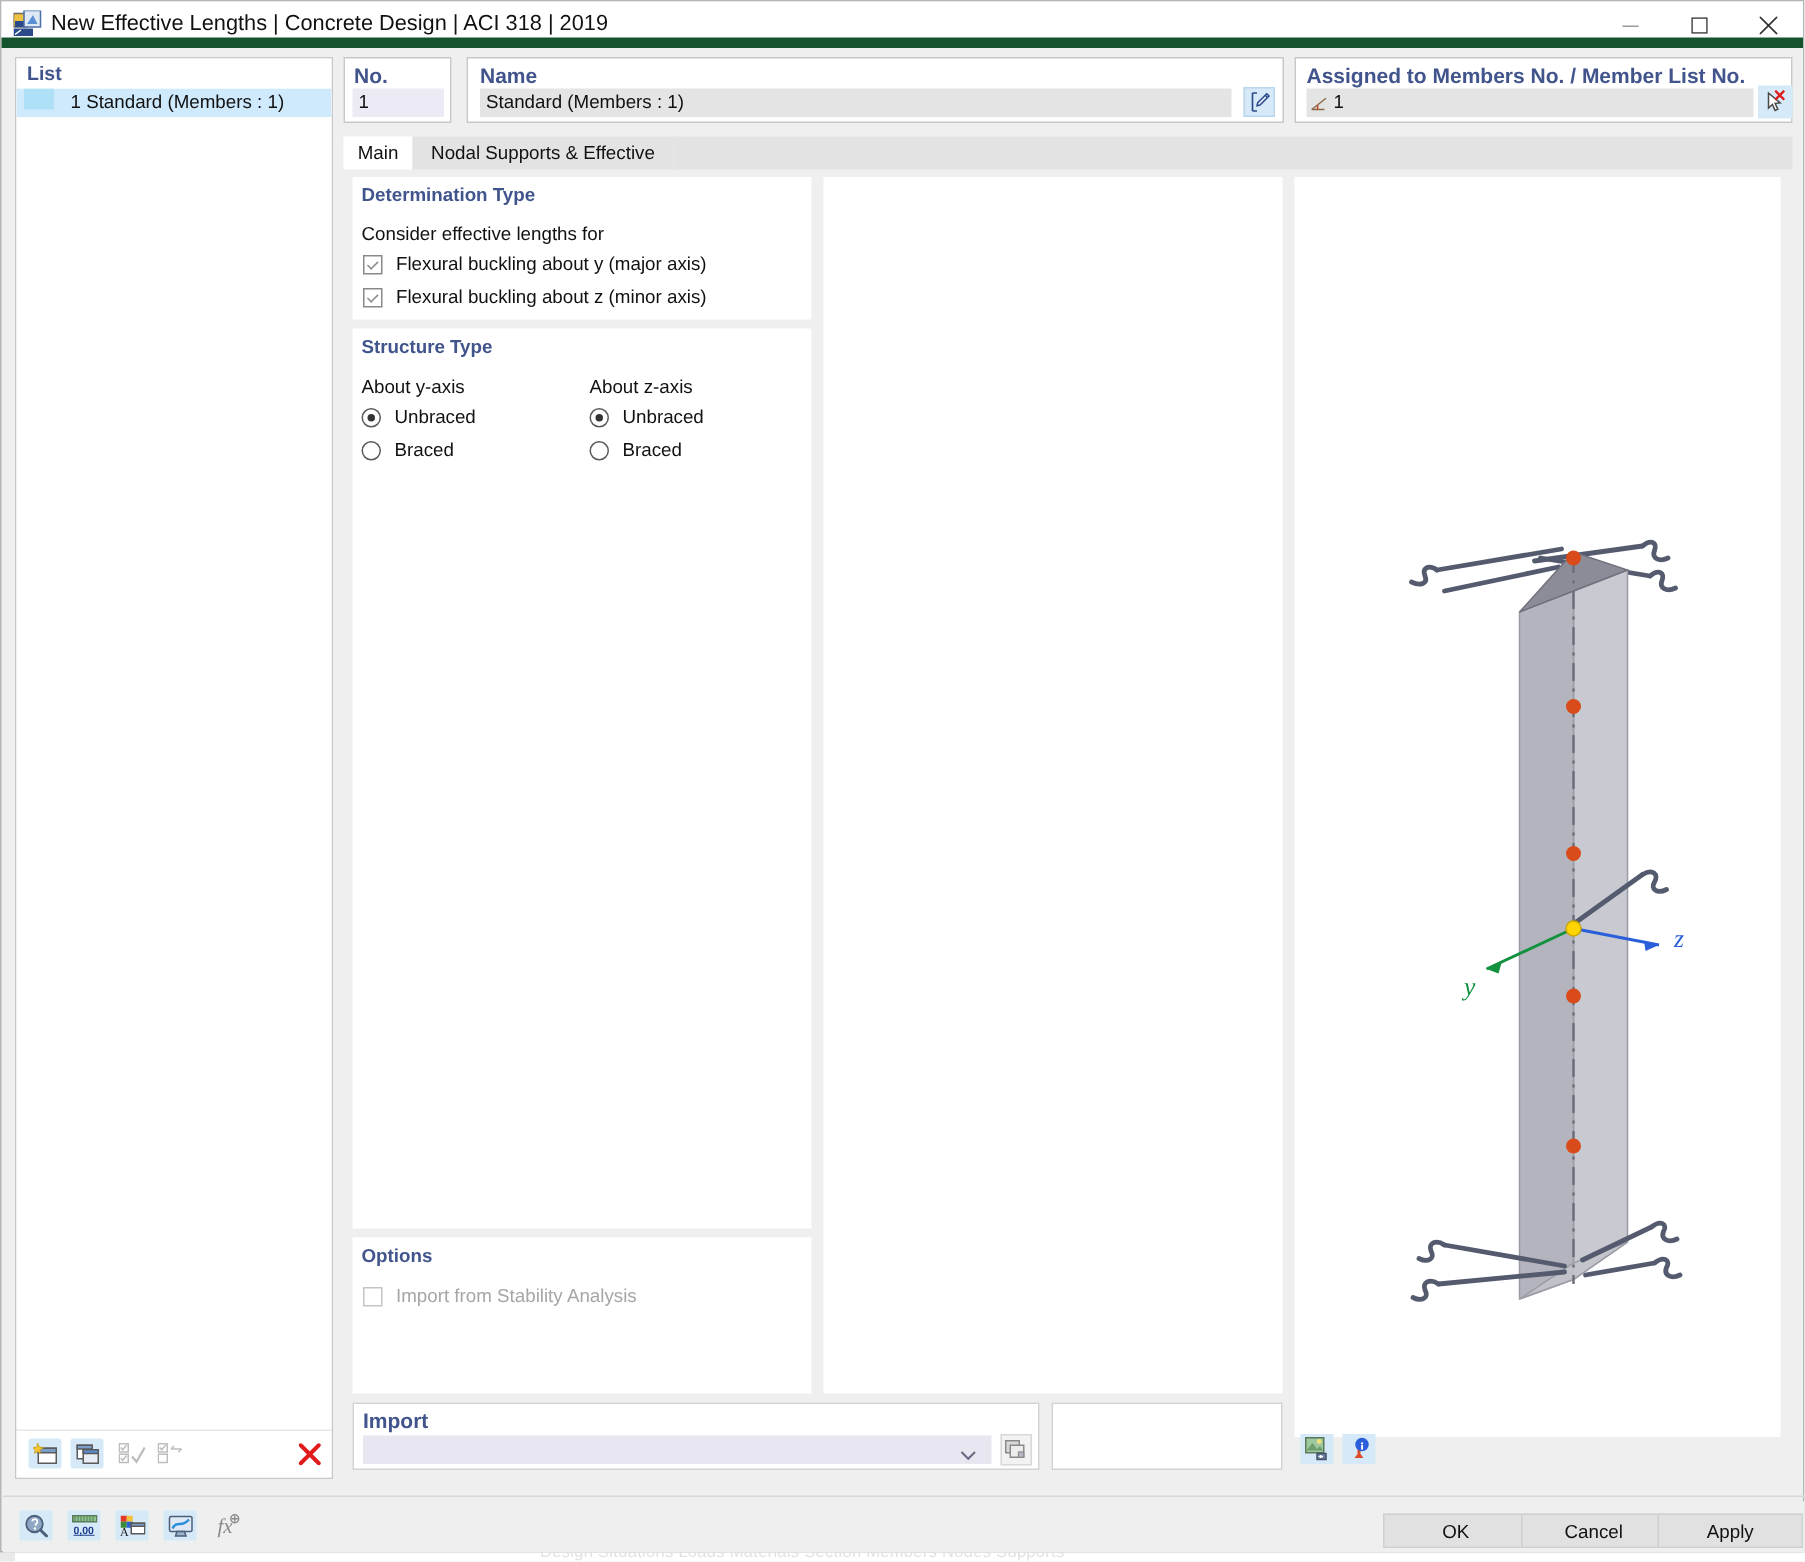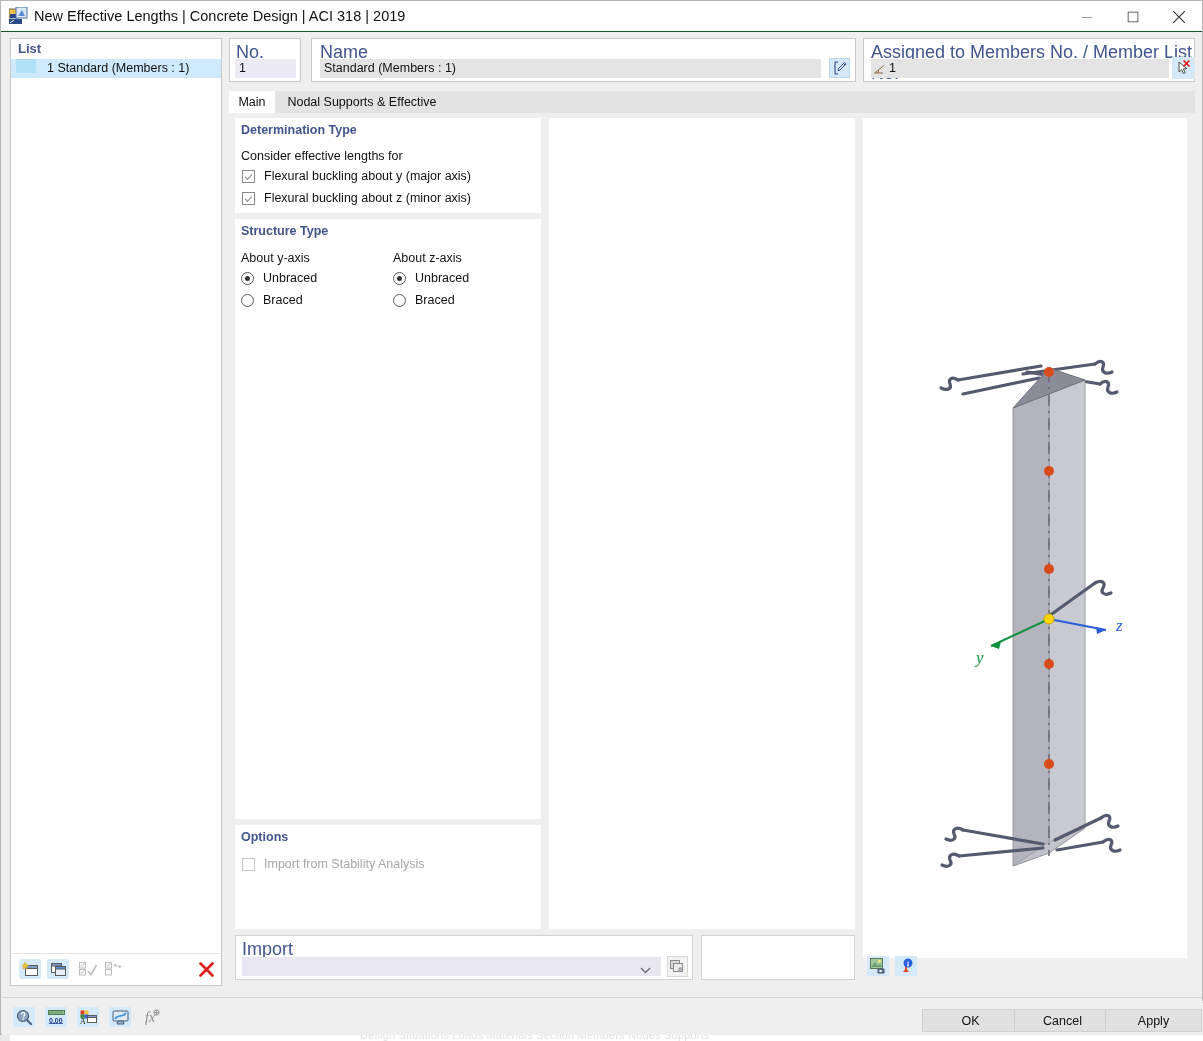--- a/index.html
+++ b/index.html
@@ -18,21 +18,21 @@
   #bg-bottom-rule{position:absolute;left:0;top:1026px;width:1203px;height:1px;background:#f0f0f0;}
 
   
   #dialog{
     position:absolute;left:0;top:0;width:1203px;height:1035px;
     background:#efefef;border:1px solid #b6b6b6;box-sizing:border-box;
   }
   
   #titlebar{
     position:absolute;left:0;top:0;right:0;height:31px;background:#ffffff;
-    border-bottom:1px solid #14532d;box-sizing:border-box;
+    border-bottom:7px solid #14532d;box-sizing:border-box;
   }
   #title-icon{position:absolute;left:8px;top:6px;width:19px;height:18px;}
   #title-text{
     position:absolute;left:33px;top:0;height:31px;line-height:31px;
     font-size:14.5px;color:#111;white-space:nowrap;
   }
   .wbtn{position:absolute;top:0;width:46px;height:31px;cursor:default;}
   .wbtn svg{position:absolute;left:50%;top:50%;transform:translate(-50%,-50%);}
   #btn-min{right:92px;}
   #btn-max{right:46px;}
@@ -65,21 +65,21 @@
     position:absolute;width:22px;height:20px;top:5px;border-radius:2px;
     display:flex;align-items:center;justify-content:center;
   }
   .tbtn.on{background:#d6e9f8;}
 
   
   #no-group{
     position:absolute;left:228px;top:37px;width:72px;height:44px;
     background:#fff;border:1px solid #c8c8c8;box-sizing:border-box;
   }
-  .grp-label{font-size:18px;font-weight:normal;color:#41558c;}
+  .grp-label{font-size:14px;font-weight:bold;color:#41558c;}
   #no-label{position:absolute;left:6px;top:3px;}
   #no-input{
     position:absolute;left:5px;top:20px;width:61px;height:19px;
     background:#eceaf4;border:none;box-sizing:border-box;
     font-family:"Liberation Sans",sans-serif;font-size:12.5px;color:#111;
     padding:0 0 0 4px;line-height:19px;
   }
 
   
   #name-group{

